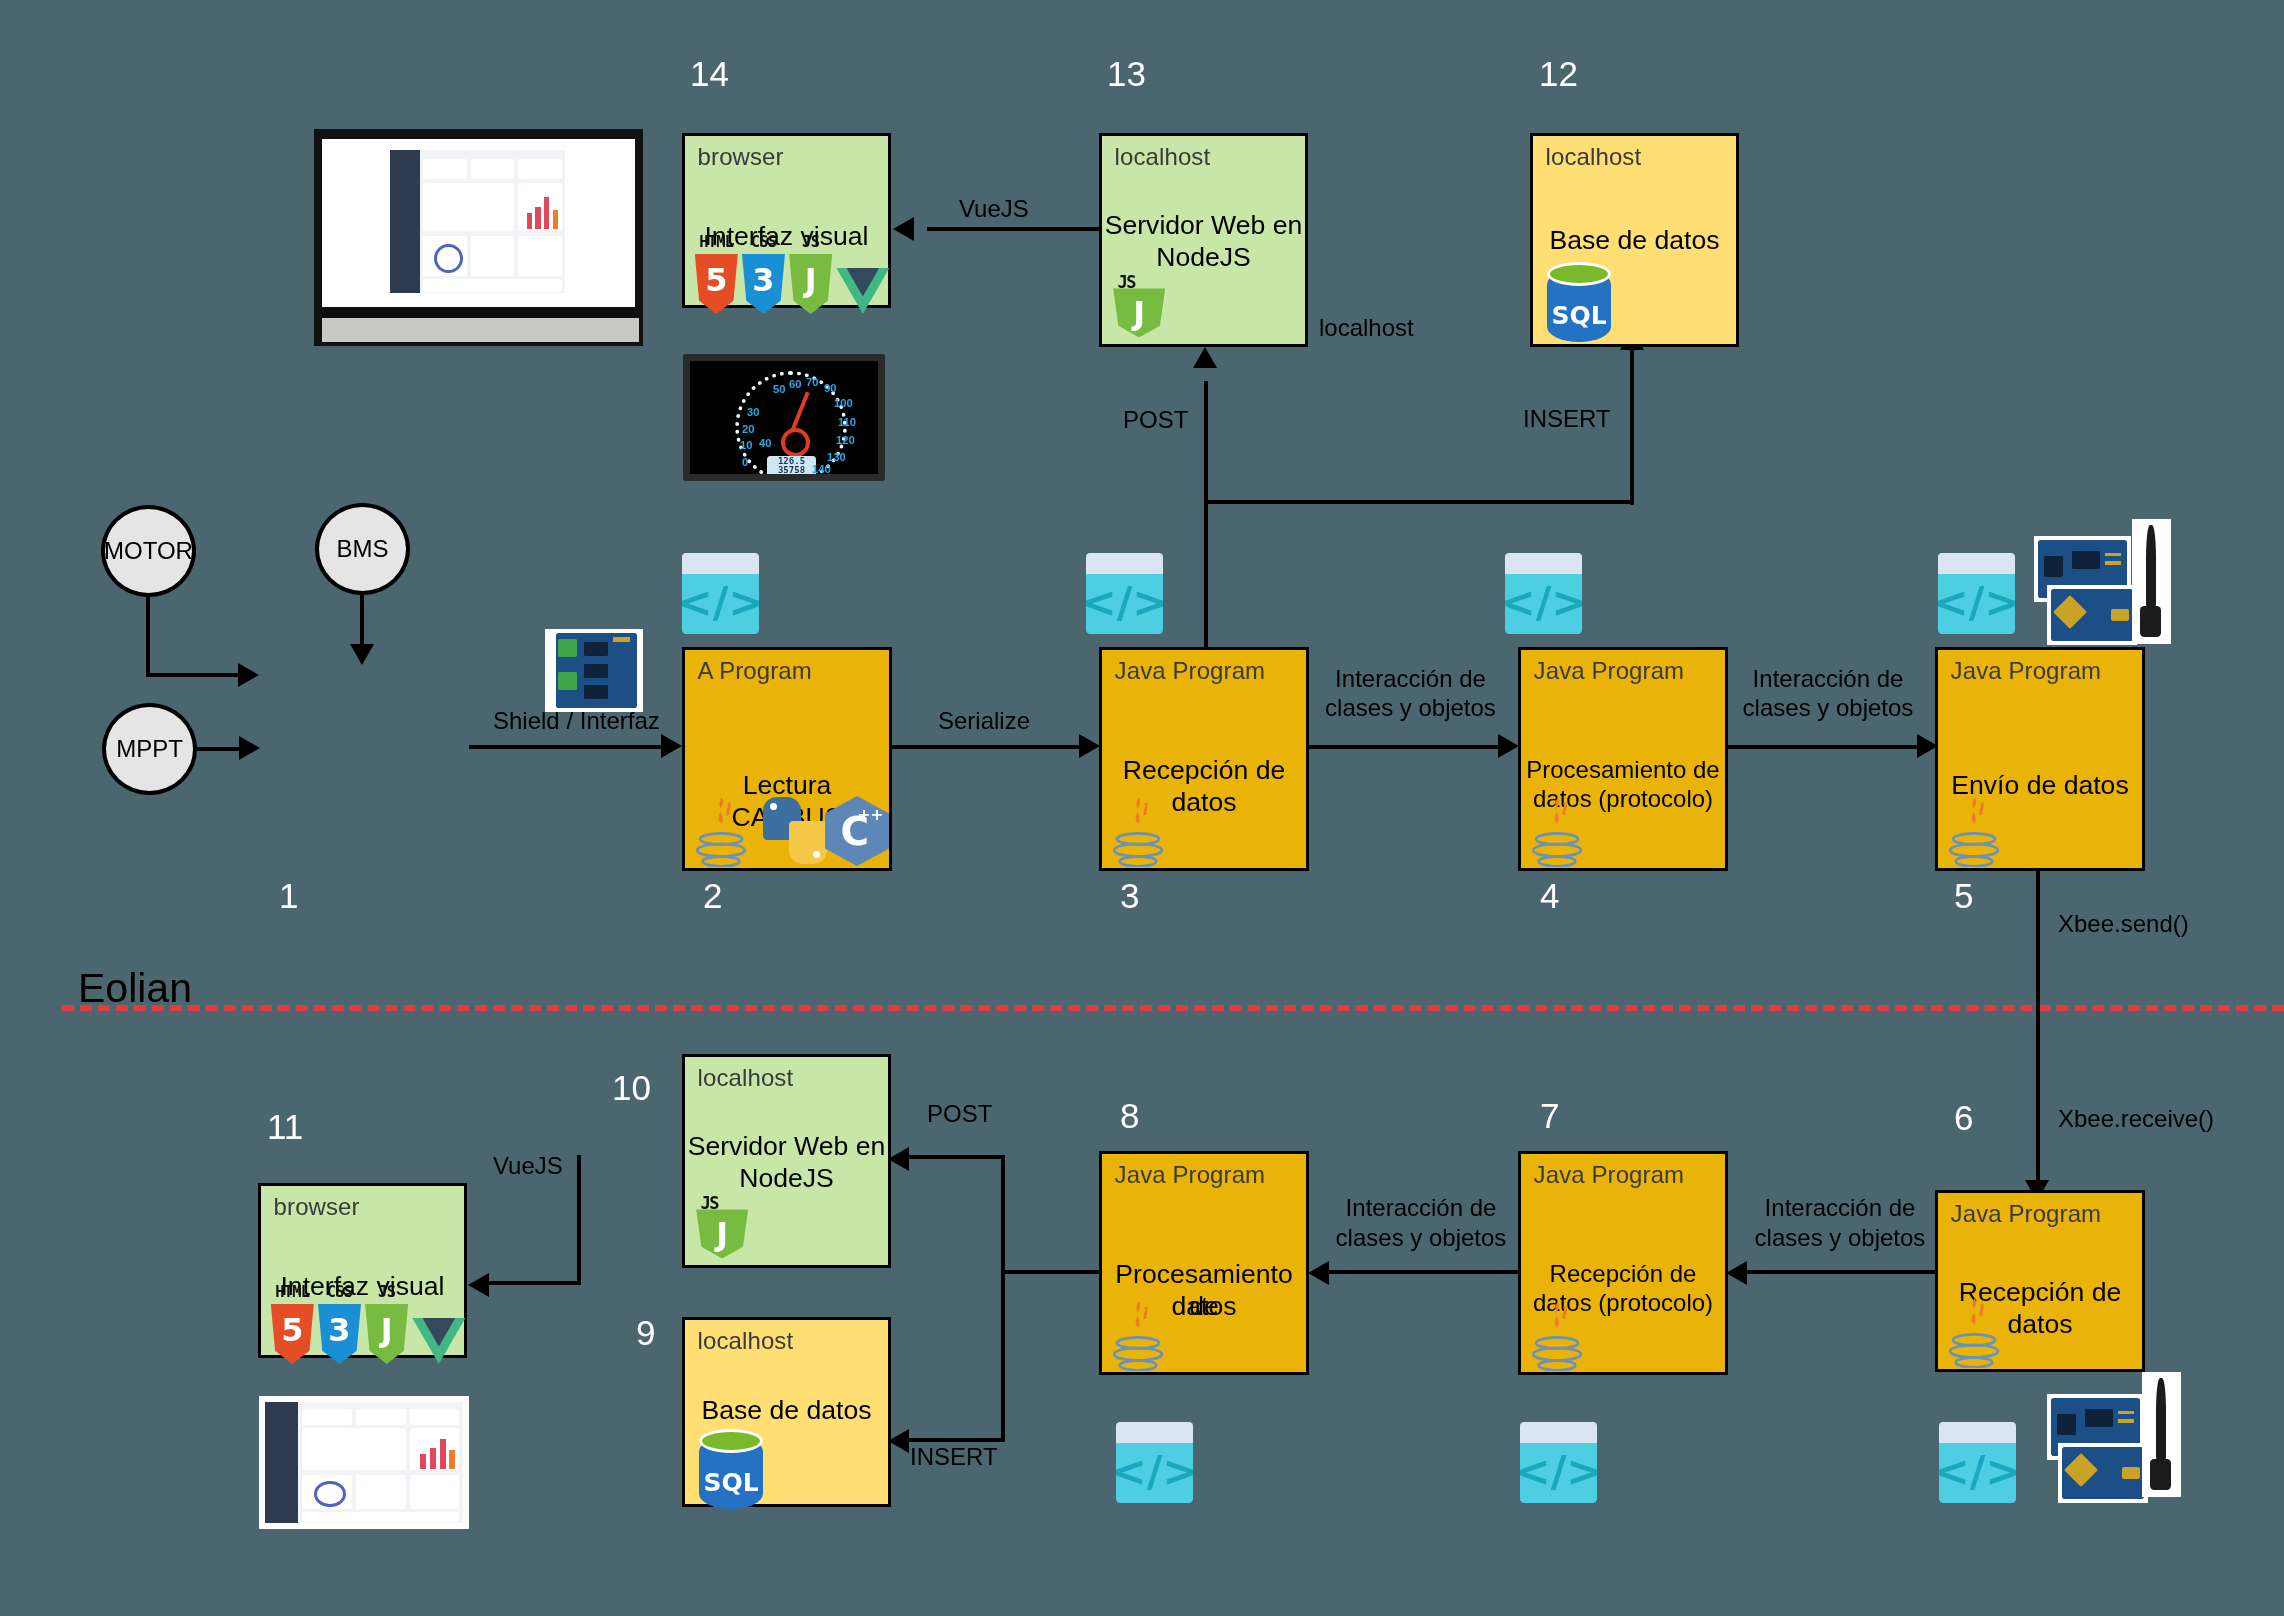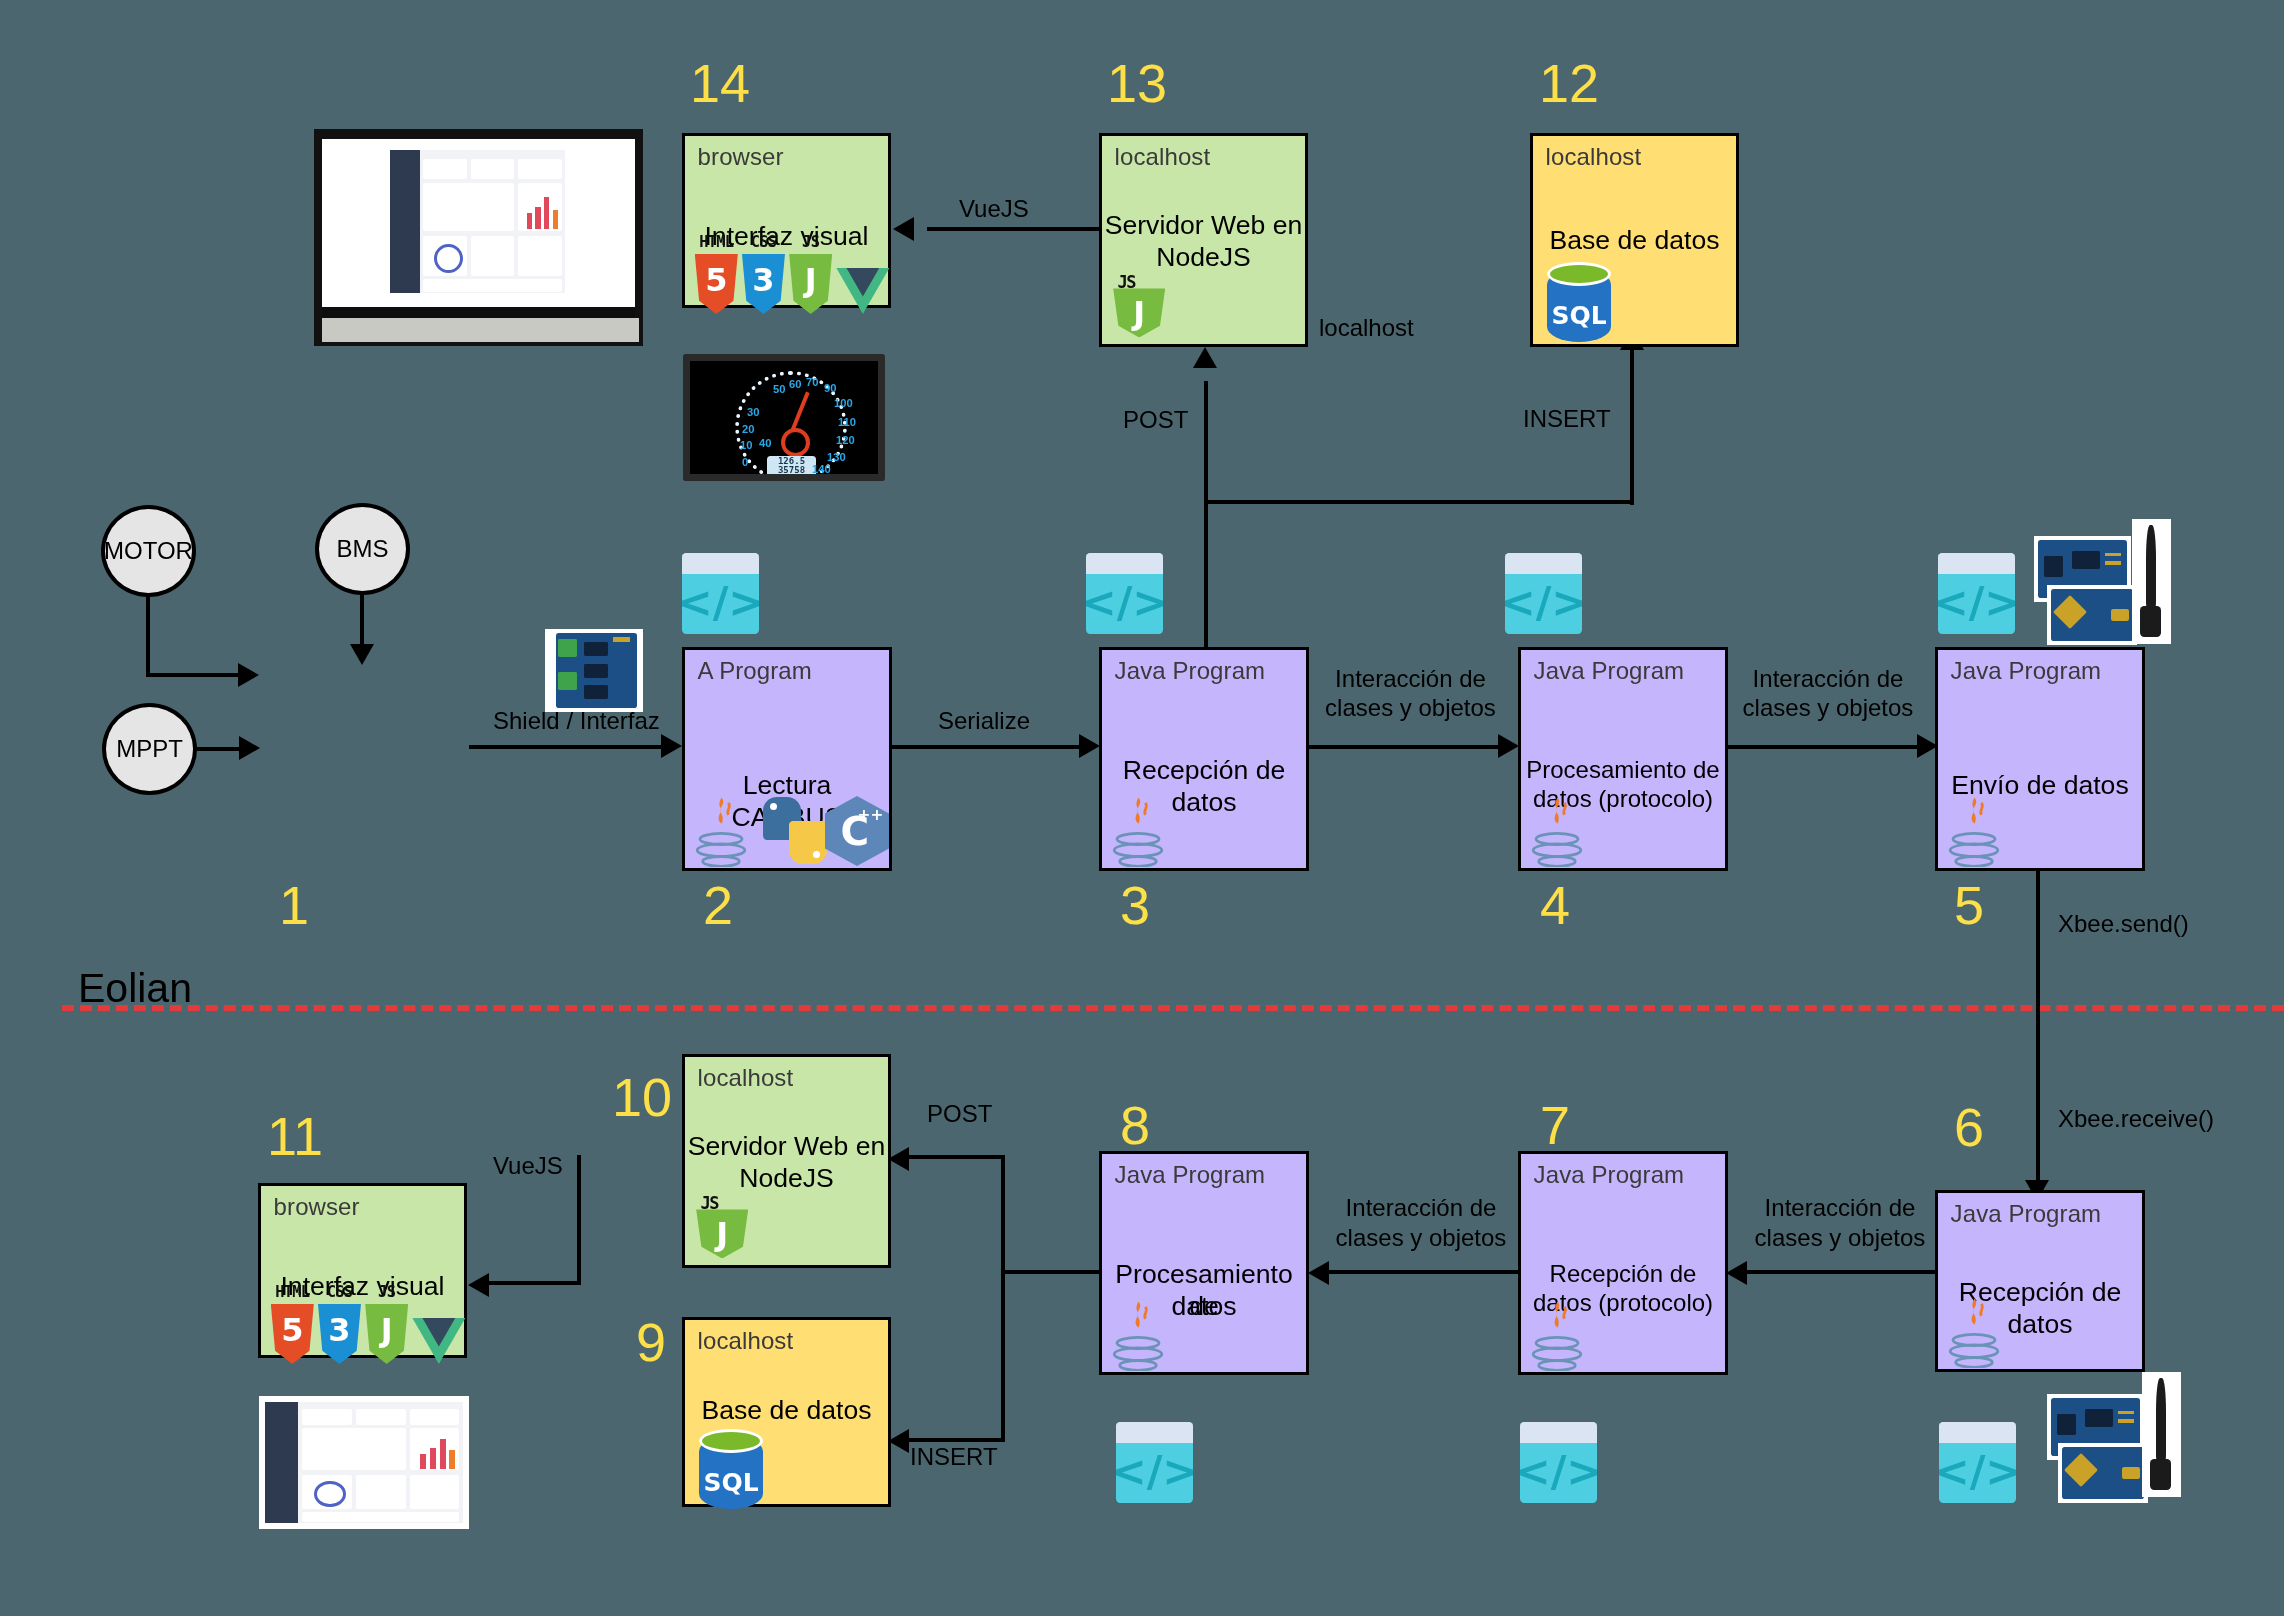--- a/index.html
+++ b/index.html
@@ -18,33 +18,33 @@
   .node .hdr{
     position:absolute;left:12.6px;top:7px;
     font-size:24px;color:#3a3a3a;white-space:nowrap;letter-spacing:0.1px;
   }
   .node .body{
     position:absolute;left:0;right:0;
     text-align:center;font-size:26.6px;line-height:32px;color:#000;
   }
   .node.green{background:#c8e6a7;}
   .node.yellow{background:#ffdf73;}
-  .node.blue{background:#c4b5fd;}
+  .node.blue{background:#eab308;}
   .node.pink{background:#ffb8ae;}
   .node.pink .hdr{font-size:22.4px;}
 
   
   .ellipse{
     position:absolute;background:#e5e5e5;border:4.2px solid #000;
     border-radius:50%;display:flex;align-items:center;justify-content:center;
     font-size:24px;color:#000;box-sizing:border-box;
   }
 
   
-  .num{position:absolute;font-size:54px;color:#fde047;line-height:1;}
+  .num{position:absolute;font-size:35px;color:#ffffff;line-height:1;}
 
   
   .elabel{position:absolute;font-size:24px;color:#000;line-height:28px;white-space:pre;}
   .elabel.ctr{text-align:center;}
 
   
   .ln{position:absolute;background:#000;}
   .lnh{height:4.2px;}
   .lnv{width:4.2px;}
   .arrow{position:absolute;width:0;height:0;}

